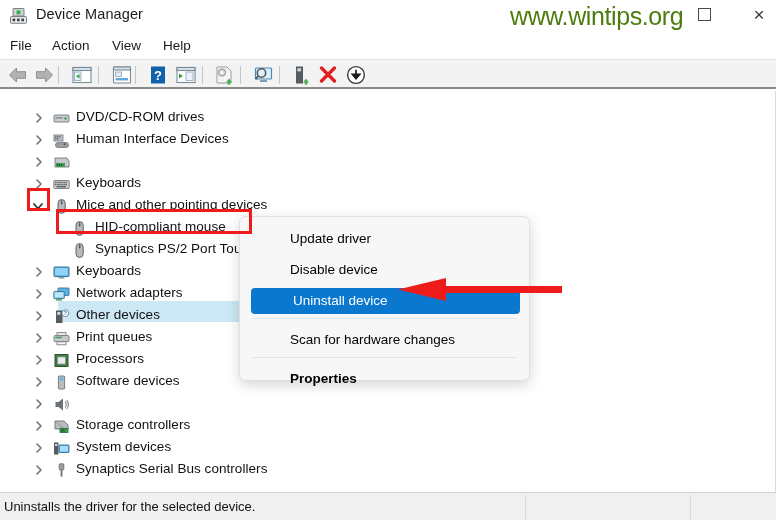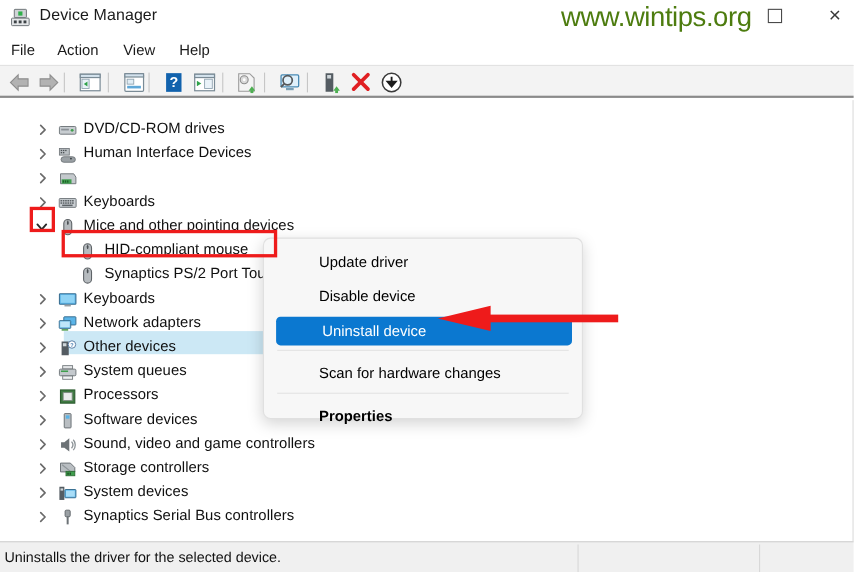--- a/index.html
+++ b/index.html
@@ -546,21 +546,21 @@
           </svg>
       </div>
       <div class="node-icon" style="left:53px">
         <svg width="17" height="17" viewBox="0 0 17 17">
           <rect x="4" y="2.4" width="9" height="3" fill="#e4e6e8" stroke="#73797d" stroke-width="0.8"></rect>
           <rect x="1" y="5.6" width="15" height="6" rx="1" fill="#c4c9cd" stroke="#73797d" stroke-width="0.9"></rect>
           <rect x="2.4" y="6.8" width="6.5" height="1.4" fill="#3f9e4d"></rect>
           <rect x="4" y="11.8" width="9" height="3" fill="#f2f3f4" stroke="#73797d" stroke-width="0.8"></rect>
         </svg>
       </div>
-      <div class="node-label" style="left:76px">System queues</div>
+      <div class="node-label" style="left:76px">Print queues</div>
     </div>
 
     <div class="tree-row" style="top:258px">
       <div class="chev" style="left:32px">
         <svg width="14" height="14" viewBox="0 0 14 14">
             <path d="M5 3 L9 7 L5 11" fill="none" stroke="#6b6b6b" stroke-width="1.5" stroke-linecap="round" stroke-linejoin="round"></path>
           </svg>
       </div>
       <div class="node-icon" style="left:53px">
         <svg width="17" height="17" viewBox="0 0 17 17">
@@ -592,21 +592,20 @@
             <path d="M5 3 L9 7 L5 11" fill="none" stroke="#6b6b6b" stroke-width="1.5" stroke-linecap="round" stroke-linejoin="round"></path>
           </svg>
       </div>
       <div class="node-icon" style="left:53px">
         <svg width="17" height="17" viewBox="0 0 17 17">
           <path d="M2.5 6 h3 L10 2.5 v12 L5.5 11 h-3 z" fill="#6c7276"></path>
           <path d="M12 5.5 a4.5 4.5 0 0 1 0 6" fill="none" stroke="#8d9498" stroke-width="1.2"></path>
           <path d="M13.6 3.8 a7 7 0 0 1 0 9.4" fill="none" stroke="#8d9498" stroke-width="1.2"></path>
         </svg>
       </div>
-      <div class="node-label" style="left:76px">Sound, video and game controllers</div>
     </div>
 
     <div class="tree-row" style="top:324px">
       <div class="chev" style="left:32px">
         <svg width="14" height="14" viewBox="0 0 14 14">
             <path d="M5 3 L9 7 L5 11" fill="none" stroke="#6b6b6b" stroke-width="1.5" stroke-linecap="round" stroke-linejoin="round"></path>
           </svg>
       </div>
       <div class="node-icon" style="left:53px">
         <svg width="17" height="17" viewBox="0 0 17 17">

